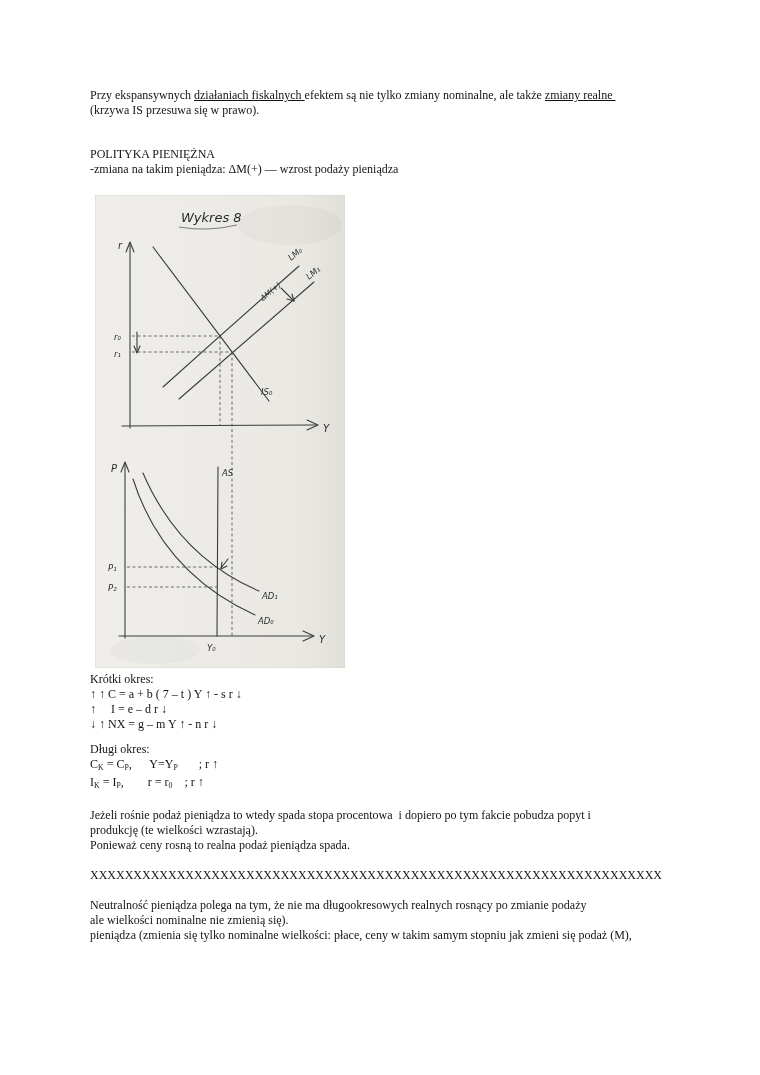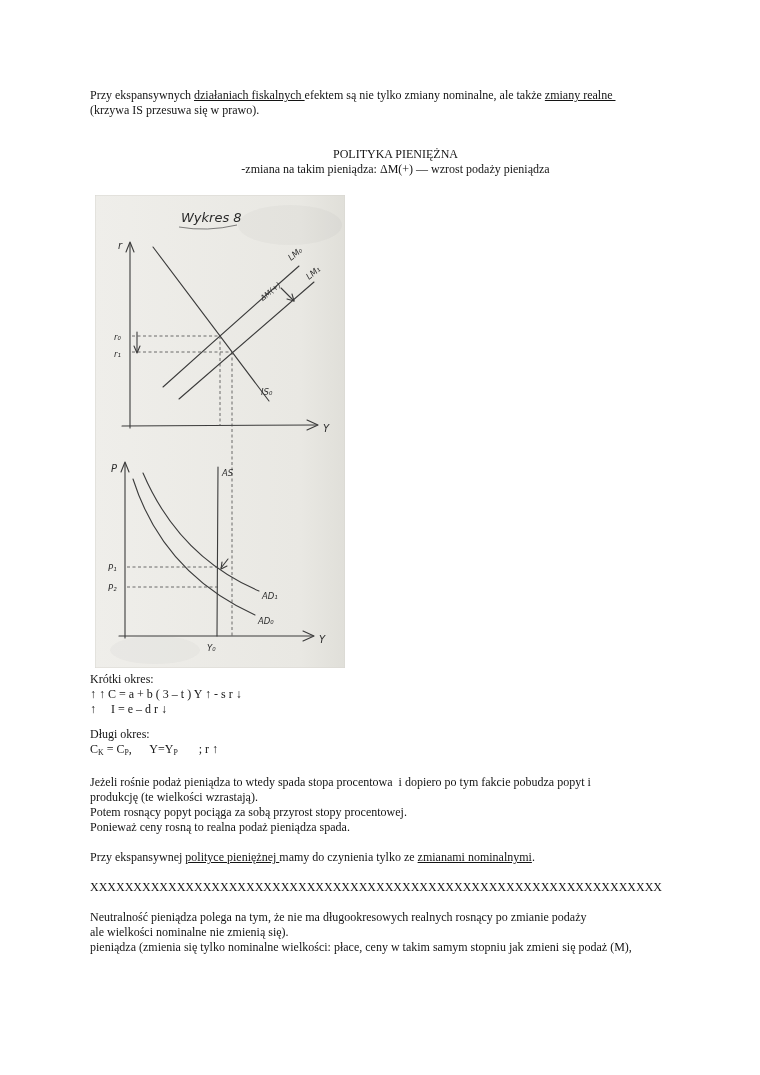--- a/index.html
+++ b/index.html
@@ -11,21 +11,21 @@
     box-sizing: border-box;
     padding: 88px 59px 0 90px;
     font-family: "Liberation Serif", "DejaVu Serif", serif;
     font-size: 12px;
     line-height: 15px;
     color: #141414;
     overflow: hidden;
   }
   .block { margin: 0 0 15px 0; }
   .block.intro { margin-bottom: 29px; }
-  .block.policy { margin-bottom: 18px; text-align: center; }
+  .block.policy { margin-bottom: 18px; }
   .block.scanfig { margin: 0 0 4px 5px; }
   .block.shortrun { margin-bottom: 10px; }
   .line { white-space: pre-wrap; min-height: 15px; }
   .u { text-decoration: underline; }
   .u-head { }
   .sub { font-size: 0.65em; vertical-align: -0.25em; }
   figure { margin: 0; padding: 0; }
 
   
   .scan-svg { display: block; }
@@ -117,39 +117,37 @@
       <text x="167" y="404" class="hw-small">AD₁</text>
       <text x="163" y="429" class="hw-small">AD₀</text>
       <text x="13" y="376" class="hw-small">P₁</text>
       <text x="13" y="396" class="hw-small">P₂</text>
       <text x="112" y="456" class="hw-small">Y₀</text>
     </svg>
   </figure>
 
   <section class="block shortrun">
     <div class="line"><span class="u-head">Krótki okres:</span></div>
-    <div class="line">↑ ↑ C = a + b ( 3 – t ) Y ↑ - s r ↓</div>
+    <div class="line">↑ ↑ C = a + b ( 7 – t ) Y ↑ - s r ↓</div>
     <div class="line">↑     I = e – d r ↓</div>
+    <div class="line">↓ ↑ NX = g – m Y ↑ - n r ↓</div>
   </section>
 
   <section class="block longrun">
     <div class="line"><span class="u-head">Długi okres:</span></div>
     <div class="line"><span>C</span><span class="sub">K</span><span> = C</span><span class="sub">P</span><span>,      Y=Y</span><span class="sub">P</span><span>       ; r ↑</span></div>
+    <div class="line"><span>I</span><span class="sub">K</span><span> = I</span><span class="sub">P</span><span>,        r = r</span><span class="sub">0</span><span>    ; r ↑</span></div>
   </section>
 
   <section class="block">
     <div class="line">Jeżeli rośnie podaż pieniądza to wtedy spada stopa procentowa  i dopiero po tym fakcie pobudza popyt i</div>
     <div class="line">produkcję (te wielkości wzrastają).</div>
-    <div class="line">Potem rosnący popyt pociąga za sobą przyrost stopy procentowej.</div>
     <div class="line">Ponieważ ceny rosną to realna podaż pieniądza spada.</div>
   </section>
 
-  <section class="block">
-    <div class="line"><span>Przy ekspansywnej </span><span class="u">polityce pieniężnej </span><span>mamy do czynienia tylko ze </span><span class="u">zmianami nominalnymi</span><span>.</span></div>
-  </section>
 
   <section class="block">
     <div class="line">XXXXXXXXXXXXXXXXXXXXXXXXXXXXXXXXXXXXXXXXXXXXXXXXXXXXXXXXXXXXXXXXXX</div>
   </section>
 
   <section class="block">
     <div class="line">Neutralność pieniądza polega na tym, że nie ma długookresowych realnych rosnący po zmianie podaży</div>
     <div class="line">ale wielkości nominalne nie zmienią się).</div>
     <div class="line">pieniądza (zmienia się tylko nominalne wielkości: płace, ceny w takim samym stopniu jak zmieni się podaż (M),</div>
   </section>

